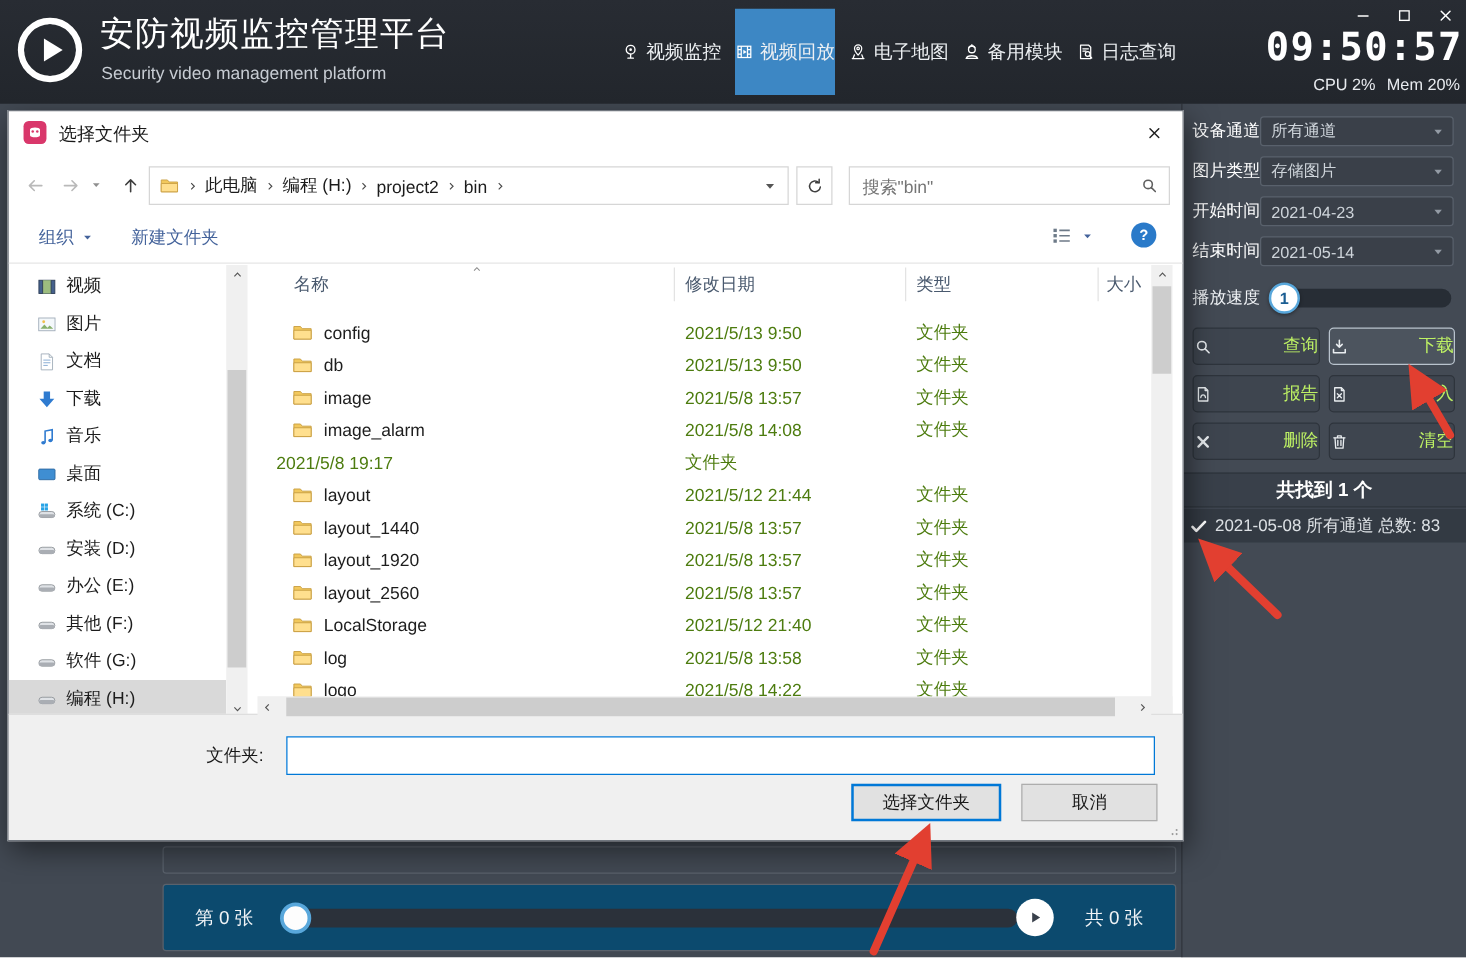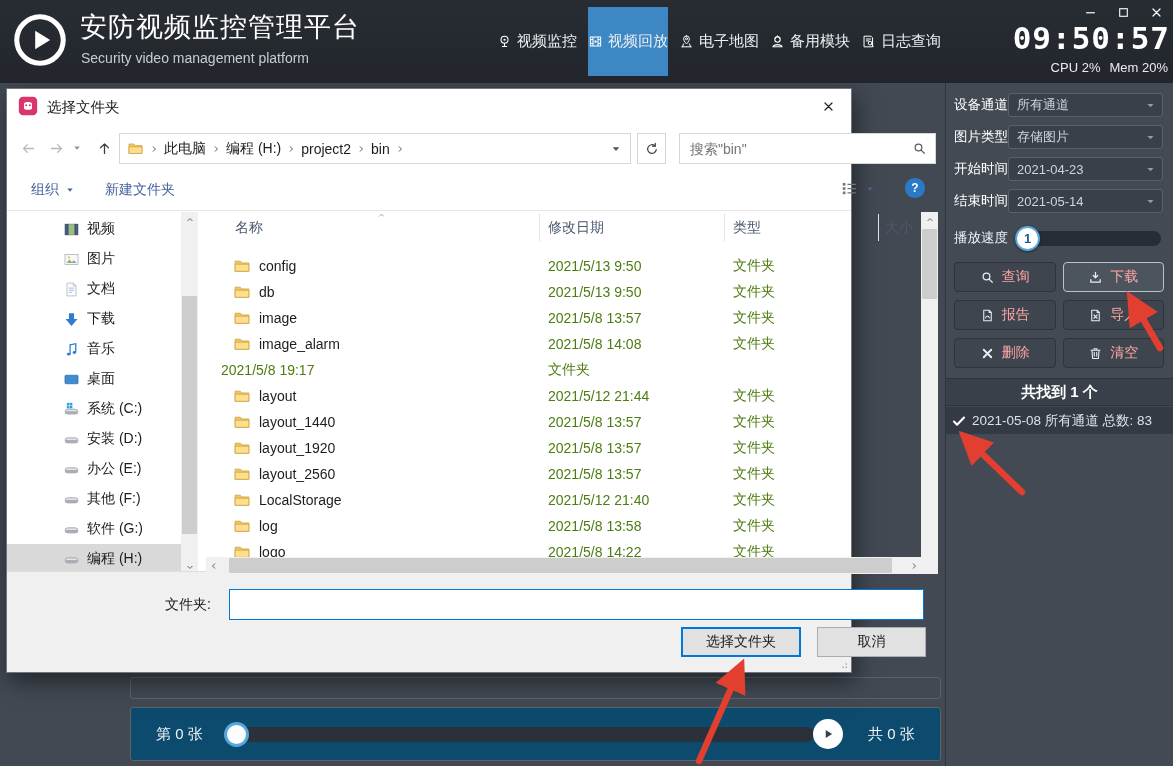--- a/index.html
+++ b/index.html
@@ -29,39 +29,39 @@
   .sb-fields{position:absolute;top:10px;left:8px;right:10px;display:flex;flex-direction:column;gap:8px}
   .fld-row{height:24px;display:flex;align-items:center;justify-content:space-between}
   .fld-label{color:#ffffff;font-size:13.5px;white-space:nowrap}
   .fld-select{width:172px;height:24px;background:#3a4049;border:1px solid #59616c;border-radius:3px;display:flex;align-items:center;justify-content:space-between;color:#ced4da;font-size:13px;padding:0 6px 0 8px;box-sizing:border-box;cursor:pointer}
   .caret{width:11px;height:11px;color:#939ba5}
   .speed-row{position:absolute;top:142px;left:8px;right:12px;height:26px;display:flex;align-items:center}
   .speed-label{color:#f0f3f6;font-size:13.5px;white-space:nowrap}
   .speed-track{position:relative;margin-left:9px;flex:1;height:15px;background:#272d35;border-radius:8px}
   .speed-handle{position:absolute;left:-2px;top:-5px;width:25px;height:25px;border-radius:50%;background:#fff;border:2px solid #58a7db;box-sizing:border-box;display:flex;align-items:center;justify-content:center;font-size:13px;font-weight:bold;color:#1b5e93;box-shadow:0 1px 3px rgba(0,0,0,.4);cursor:pointer}
   .btn-grid{position:absolute;top:179px;left:8px;right:9px;display:grid;grid-template-columns:1fr 1fr;gap:8px 7px}
-  .sbtn{height:28px;background:#3e454f;border:1px solid #2e343c;border-radius:4px;color:#fca5a5;font-size:14px;display:flex;align-items:center;justify-content:center;gap:7px;cursor:pointer;white-space:nowrap}
+  .sbtn{height:28px;background:#3e454f;border:1px solid #2e343c;border-radius:4px;color:#bef264;font-size:14px;display:flex;align-items:center;justify-content:space-between;gap:7px;cursor:pointer;white-space:nowrap}
   .sbtn .ic{width:15px;height:15px;color:#e9edf0}
   .sbtn.highlight{background:#4c545e;border-color:#b9c3cd}
   .found-bar{position:absolute;top:295px;left:0;right:0;height:26px;background:#39404a;border-top:1px solid #2e343c;border-bottom:1px solid #2e343c;color:#fff;font-weight:bold;font-size:15px;display:flex;align-items:center;justify-content:center}
   .result-row{position:absolute;top:324px;left:0;right:0;height:27px;background:#333a43;display:flex;align-items:center;gap:5px;padding:0 5px;color:#dde1e5;font-size:13.5px;cursor:pointer;white-space:nowrap}
   .check-ic{width:16px;height:16px}
 
   
   .ghost-panel{position:absolute;left:130px;top:677px;width:809px;height:20px;border:1px solid #5a626c;border-radius:3px;z-index:4}
   .playback{position:absolute;left:130px;top:707px;width:809px;height:52px;background:#0c4a6e;border:1px solid #5a626c;border-radius:3px;z-index:4}
   .pb-cur{position:absolute;left:25px;top:17px;color:#f0f3f6;font-size:15px;white-space:nowrap}
   .pb-track{position:absolute;left:95px;top:19px;width:588px;height:15px;background:#2b313a;border-radius:8px;cursor:pointer}
   .pb-handle{position:absolute;left:-2px;top:-5px;width:25px;height:25px;border-radius:50%;background:#fdfdfd;border:3px solid #58a7db;box-sizing:border-box;cursor:pointer}
   .pb-play{position:absolute;left:682px;top:11px;width:30px;height:30px;border-radius:50%;background:#fff;display:flex;align-items:center;justify-content:center;cursor:pointer}
   .pb-play .ic{width:16px;height:16px;color:#39404b}
   .pb-total{position:absolute;left:737px;top:17px;color:#f0f3f6;font-size:15px;white-space:nowrap}
 
   
-  .dialog{position:absolute;left:6px;top:88px;width:846px;height:585px;background:#fff;border:1px solid #70767e;box-shadow:3px 8px 22px rgba(0,0,0,.5);box-sizing:border-box;z-index:10}
+  .dialog{position:absolute;left:6px;top:88px;width:941px;height:585px;background:#fff;border:1px solid #70767e;box-shadow:3px 8px 22px rgba(0,0,0,.5);box-sizing:border-box;z-index:10}
   .dlg-app-ic{position:absolute;left:11px;top:7px;width:20px;height:20px}
   .dlg-title{position:absolute;left:40px;top:9px;font-size:14.5px;color:#191919}
   .dlg-close{position:absolute;right:8px;top:5px;width:30px;height:24px;display:flex;align-items:center;justify-content:center;color:#222;cursor:pointer}
   .dlg-close .ic{width:13px;height:13px}
   .nav-btn{position:absolute;top:46px;width:26px;height:26px;display:flex;align-items:center;justify-content:center;cursor:pointer}
   .nav-btn .ic{width:17px;height:17px}
   .crumb-bar{position:absolute;left:112px;top:44px;width:512px;height:31px;border:1px solid #d6d6d6;display:flex;align-items:center;box-sizing:border-box;padding:0 8px 0 7px;background:#fff}
   .crumb-folder{width:17px;height:17px}
   .crumb-sep{width:10px;height:10px;color:#4a4a4a;margin:0 5px}
   .crumb{font-size:14px;color:#1c1c1c;cursor:pointer;white-space:nowrap}
@@ -75,21 +75,21 @@
   .tb-organize{position:absolute;left:24px;top:92px;display:flex;align-items:center;gap:6px;color:#44639b;font-size:14px;cursor:pointer}
   .tb-organize .ic{width:10px;height:10px}
   .tb-newfolder{position:absolute;left:98px;top:92px;color:#44639b;font-size:14px;cursor:pointer}
   .tb-view{position:absolute;left:833px;top:90px;display:flex;align-items:center;gap:6px;cursor:pointer}
   .tb-view .vic{width:19px;height:19px;color:#6d7a88}
   .tb-view .ic.caret{width:10px;height:10px;color:#44639b}
   .tb-help{position:absolute;left:897px;top:88px;width:22px;height:22px;cursor:pointer}
   .tb-sep{position:absolute;left:0;right:0;top:121px;height:1px;background:#e6e6e6}
 
   .tree{position:absolute;left:0;top:123px;width:174px;height:362px;overflow:hidden;padding-top:2px;box-sizing:border-box}
-  .tree-item{height:30px;display:flex;align-items:center;gap:7px;padding-left:56px;font-size:14px;color:#1c1c1c;cursor:pointer;white-space:nowrap}
+  .tree-item{height:30px;display:flex;align-items:center;gap:7px;padding-left:22px;font-size:14px;color:#1c1c1c;cursor:pointer;white-space:nowrap}
   .tree-item.selected{background:#d9d9d9}
   .tree-ic{width:17px;height:17px;flex:0 0 17px}
   .vscroll-tree{position:absolute;left:174px;top:123px;width:17px;height:362px;background:#f0f0f0}
   .vscroll-list{position:absolute;left:914px;top:123px;width:17px;height:362px;background:#f0f0f0}
   .sb-arrow{position:absolute;left:0;width:17px;height:15px;display:flex;align-items:center;justify-content:center;color:#555;cursor:pointer}
   .sb-arrow .ic{width:10px;height:10px}
   .sb-thumb{position:absolute;left:1px;width:15px;background:#cdcdcd;cursor:pointer}
   .hscroll{position:absolute;left:199px;top:468px;width:715px;height:17px;background:#f0f0f0;z-index:3}
   .hs-arrow{position:absolute;top:0;width:15px;height:17px;display:flex;align-items:center;justify-content:center;color:#555;cursor:pointer}
   .hs-arrow .ic{width:10px;height:10px}

